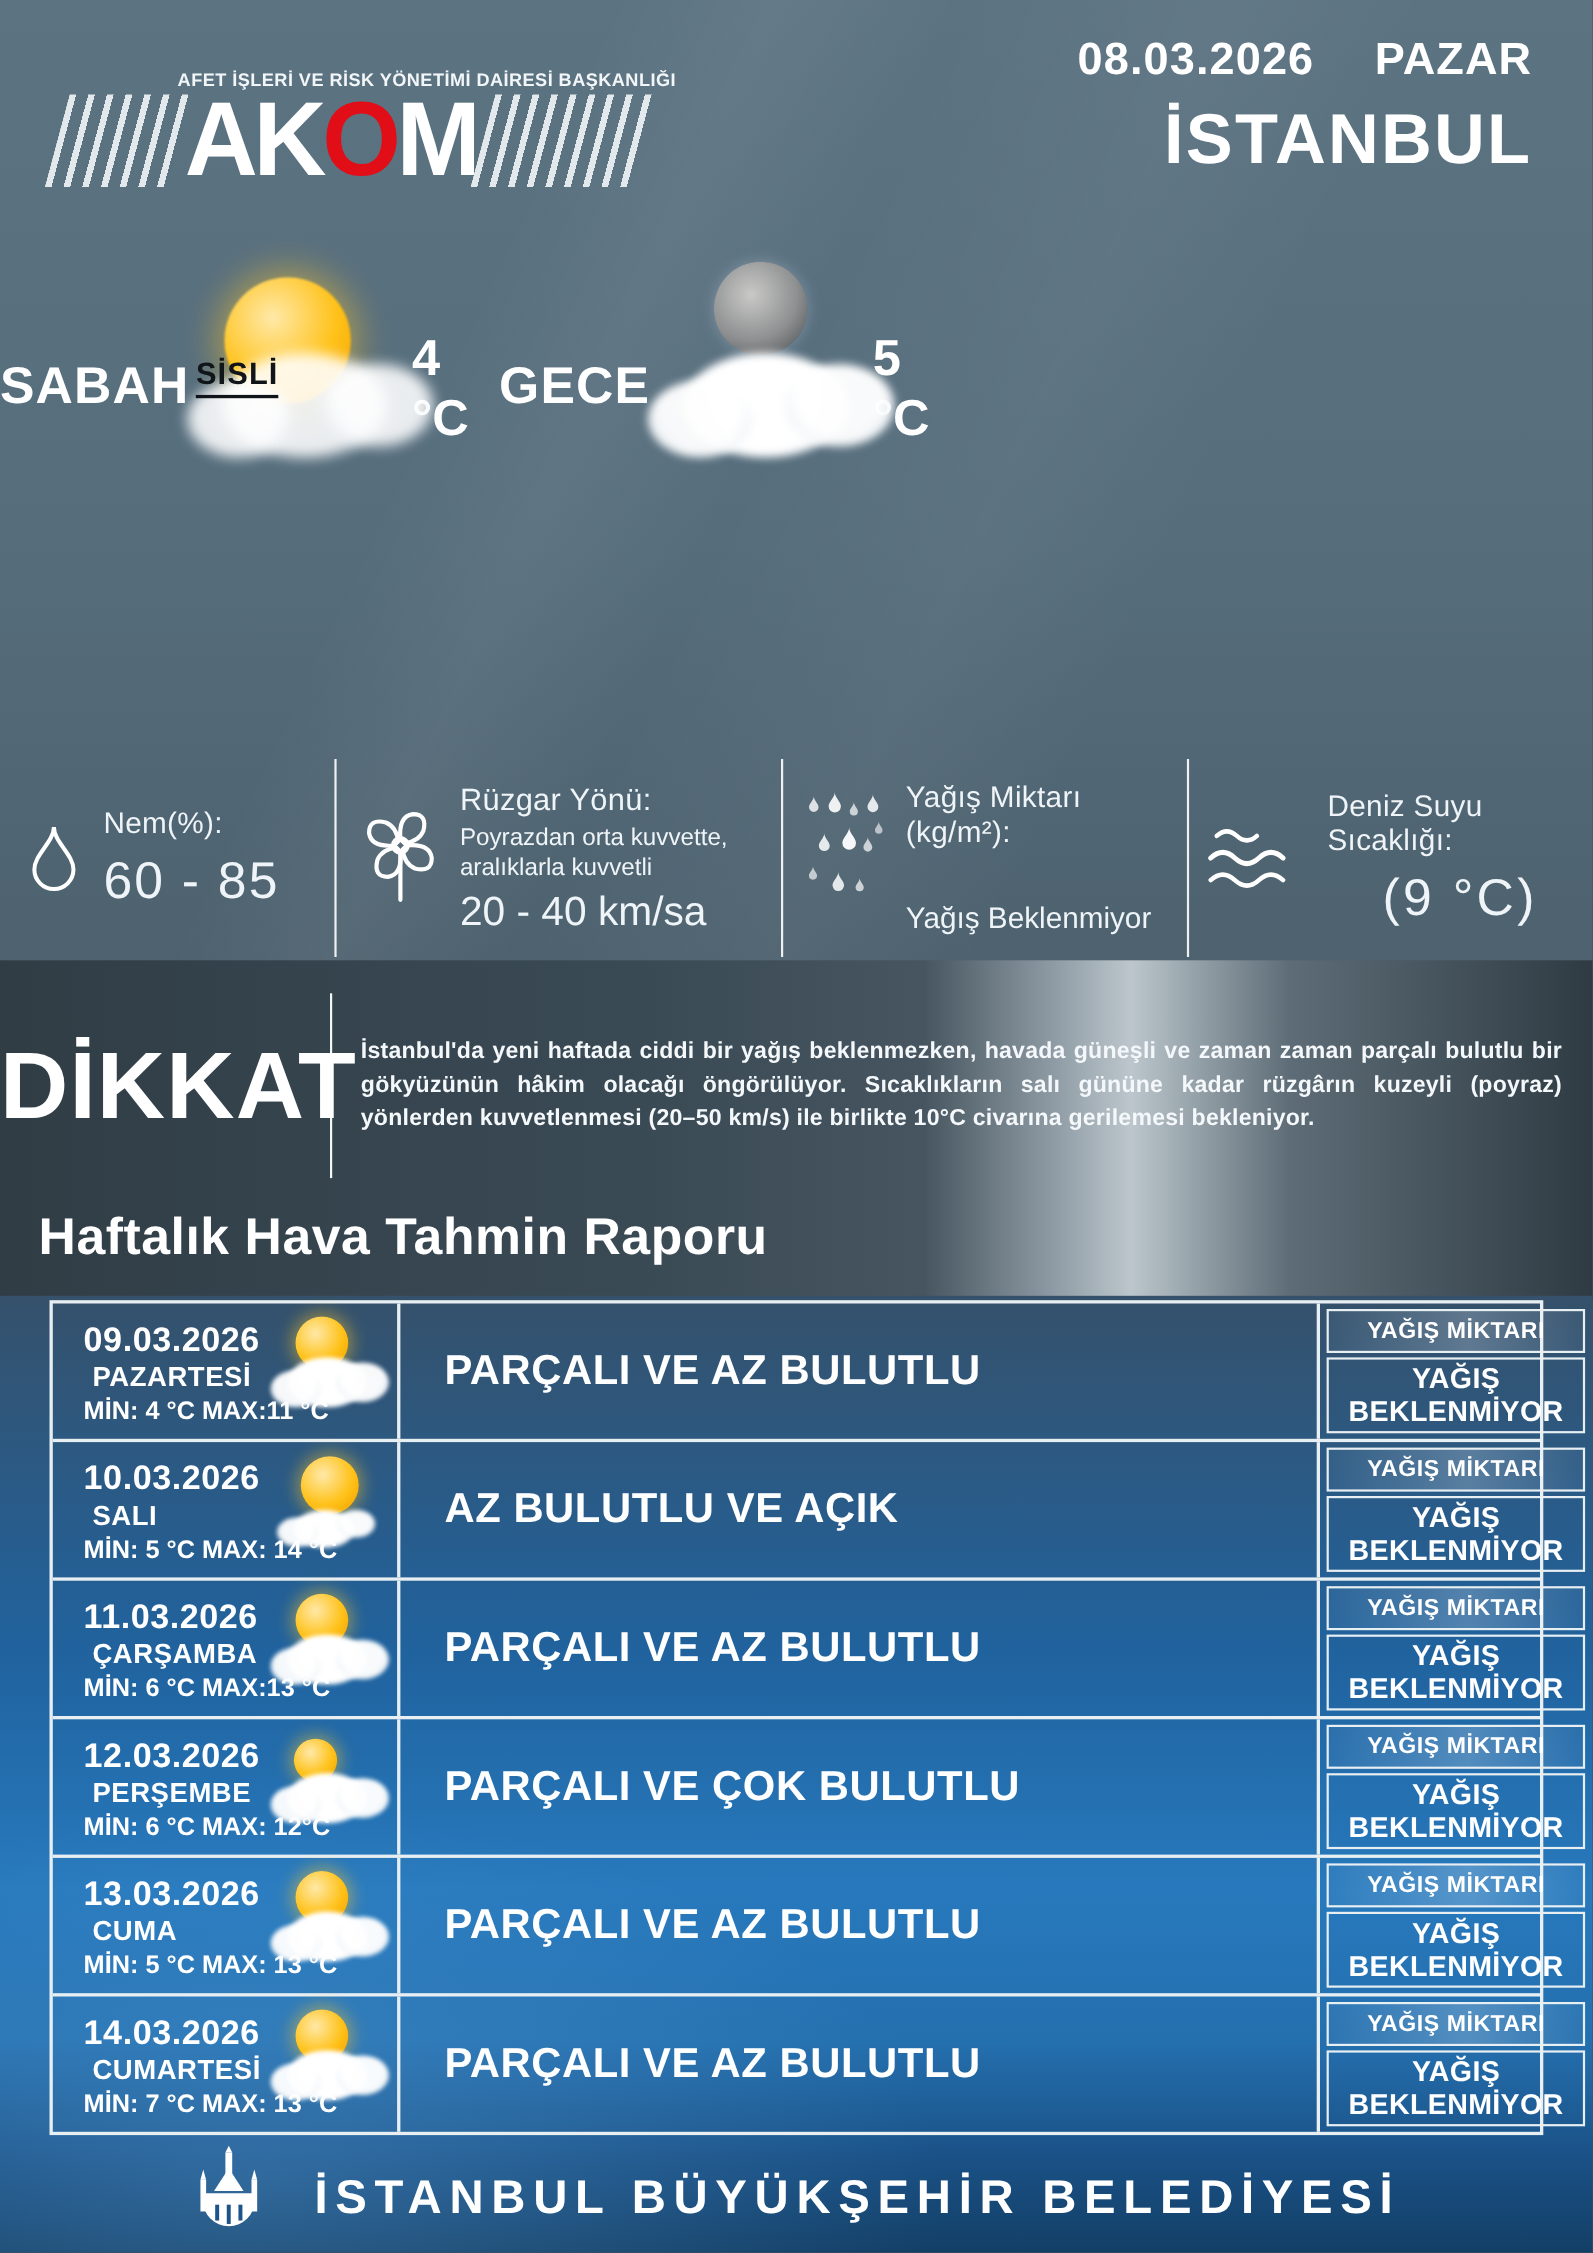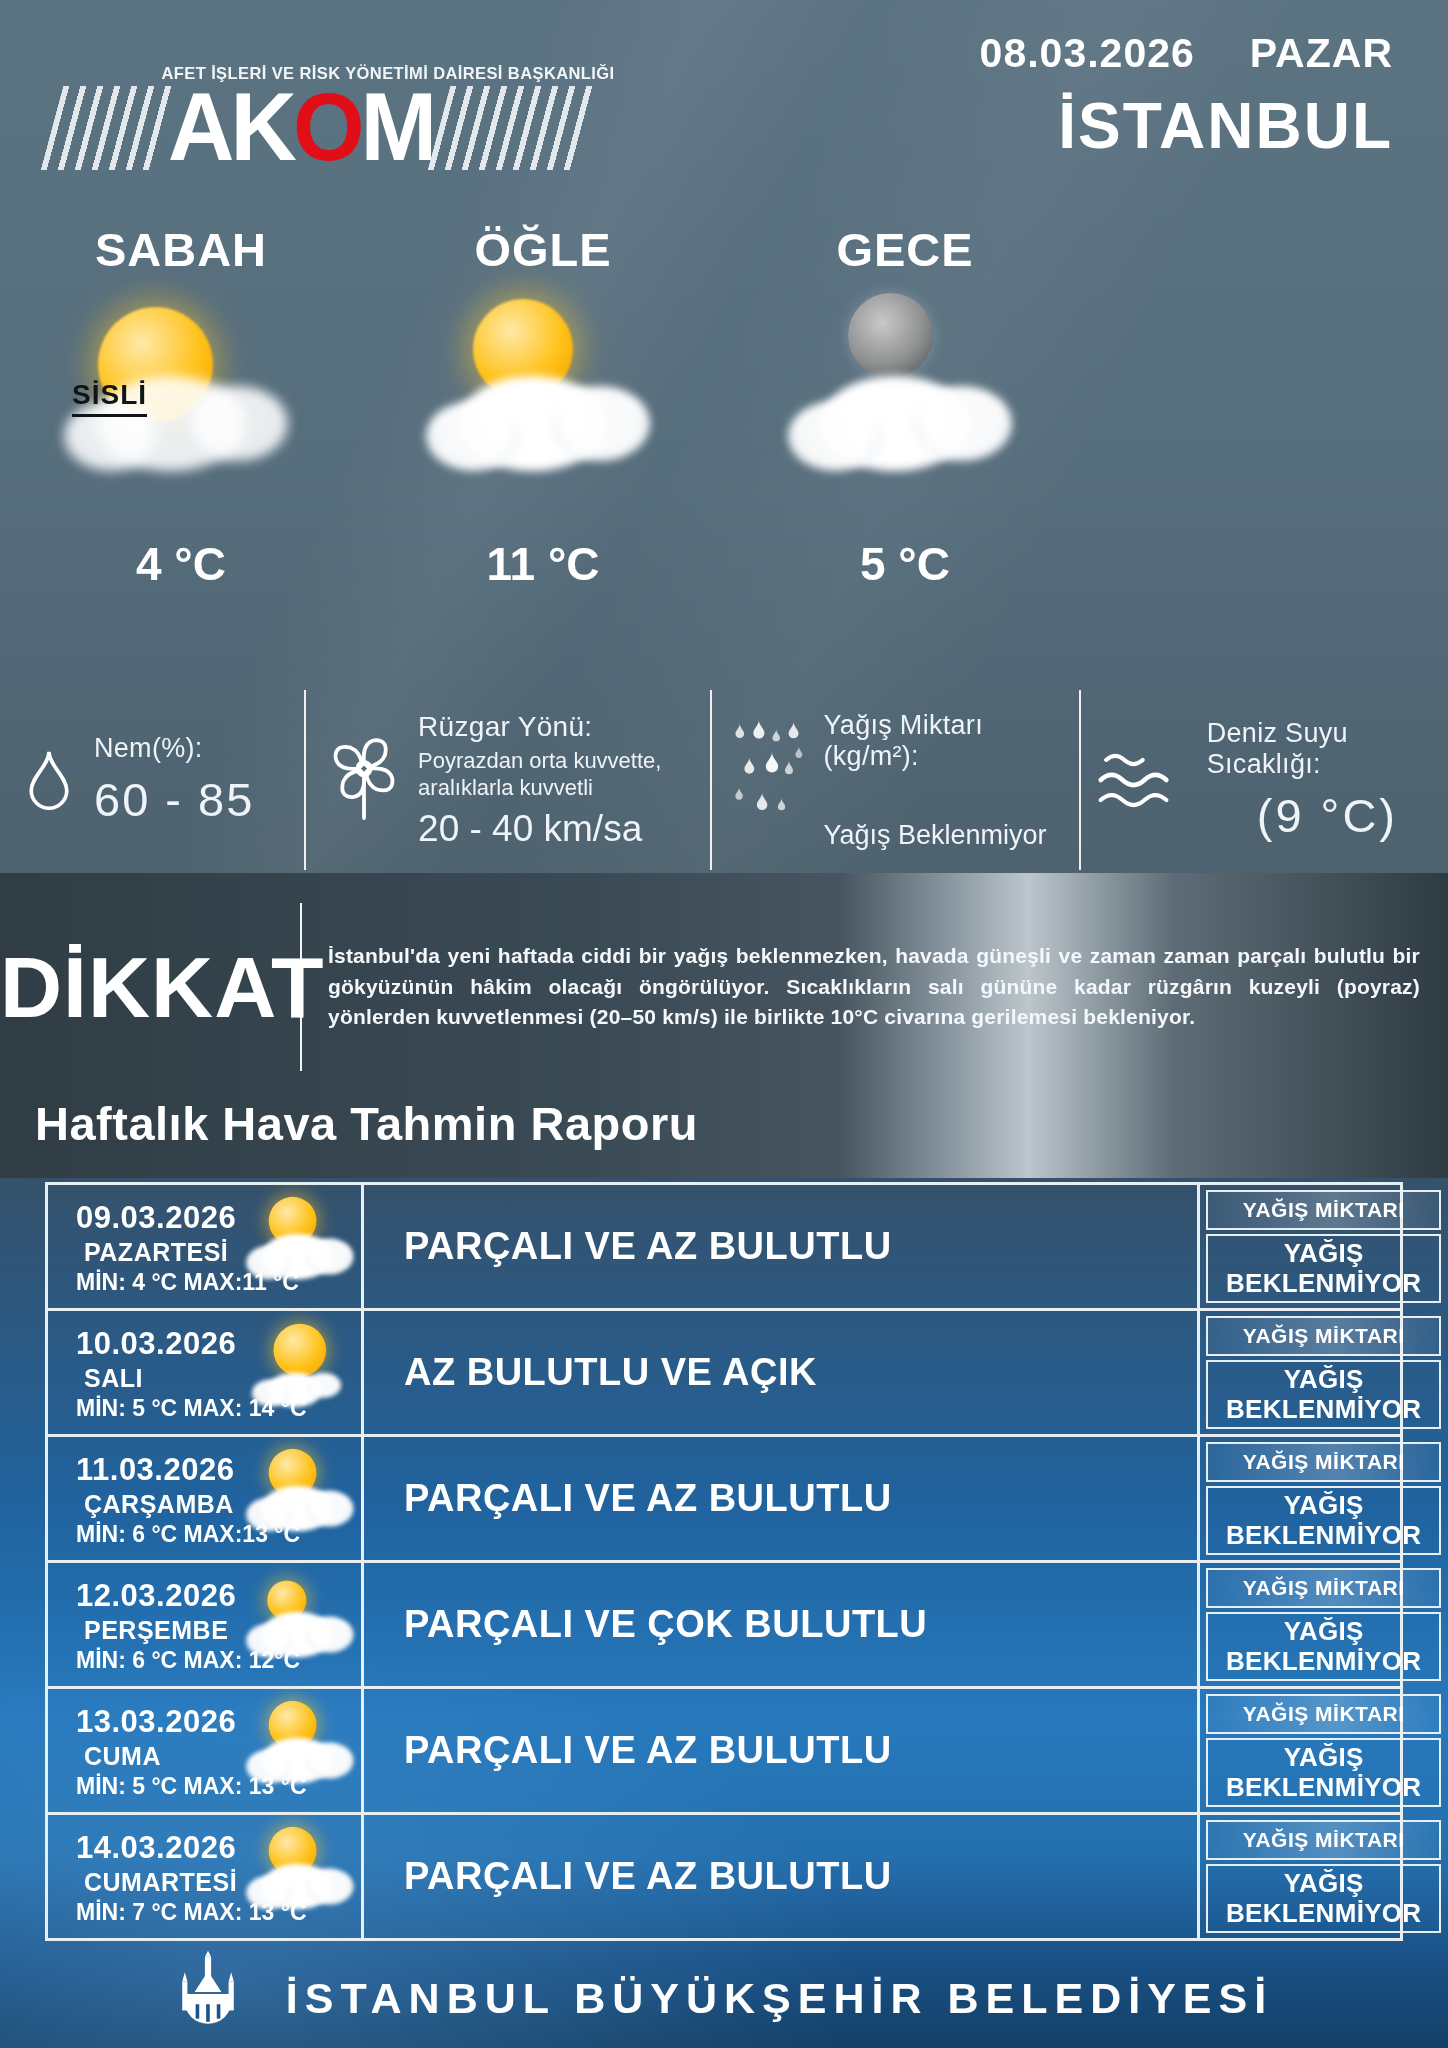--- a/index.html
+++ b/index.html
@@ -28,21 +28,21 @@
   .stripes.right{width:152px;margin-left:6px;}
   .akom-word{font-size:92px;font-weight:800;letter-spacing:-4px;line-height:.95;transform:scaleY(1.04);}
   .akom-word .o{color:#e10d17;}
   .datecity{position:absolute;top:30px;right:55px;text-align:right;}
   .date-row{font-size:41px;font-weight:700;letter-spacing:1px;}
   .date-row .day{margin-left:55px;}
   .city{font-size:64px;font-weight:800;letter-spacing:2px;margin-top:12px;}
 
   
   .periods{position:absolute;top:222px;left:0;width:100%;display:grid;grid-template-columns:repeat(4,1fr);justify-items:center;}
-  .period{display:flex;flex-direction:column;align-items:center;}
+  .period{display:flex;flex-direction:row;align-items:center;}
   .p-label{font-size:47px;font-weight:800;letter-spacing:1px;}
   .p-iconbox{position:relative;width:230px;height:240px;margin-top:14px;}
   .p-temp{font-size:46px;font-weight:600;margin-top:6px;}
   .period-note{position:absolute;left:6px;top:88px;z-index:3;font-size:28px;font-weight:800;color:#10151a;
     border-bottom:3.5px solid #10151a;padding-bottom:3px;letter-spacing:1px;}
   .period-note:empty{display:none;}
 
   
   .wicon{position:absolute;left:0;top:0;width:230px;height:210px;}
   .wicon .sun{position:absolute;width:100px;height:100px;left:45px;top:8px;border-radius:50%;
@@ -142,33 +142,20 @@
             <span class="sun"></span>
             <span class="c c1"></span>
             <span class="c c2"></span>
             <span class="c c3"></span>
           </div>
           <div class="period-note">SİSLİ</div>
         </div>
         <div class="p-temp">4 °C</div>
       </div>
 
-      <div class="period">
-        <div class="p-label">ÖĞLE</div>
-        <div class="p-iconbox">
-          <div class="wicon sun-cloud">
-            <span class="sun"></span>
-            <span class="c c1"></span>
-            <span class="c c2"></span>
-            <span class="c c3"></span>
-          </div>
-
-        </div>
-        <div class="p-temp">11 °C</div>
-      </div>
 
 
       <div class="period">
         <div class="p-label">GECE</div>
         <div class="p-iconbox">
           <div class="wicon moon-cloud">
             <span class="moon"></span>
             <span class="c c1"></span>
             <span class="c c2"></span>
             <span class="c c3"></span>

